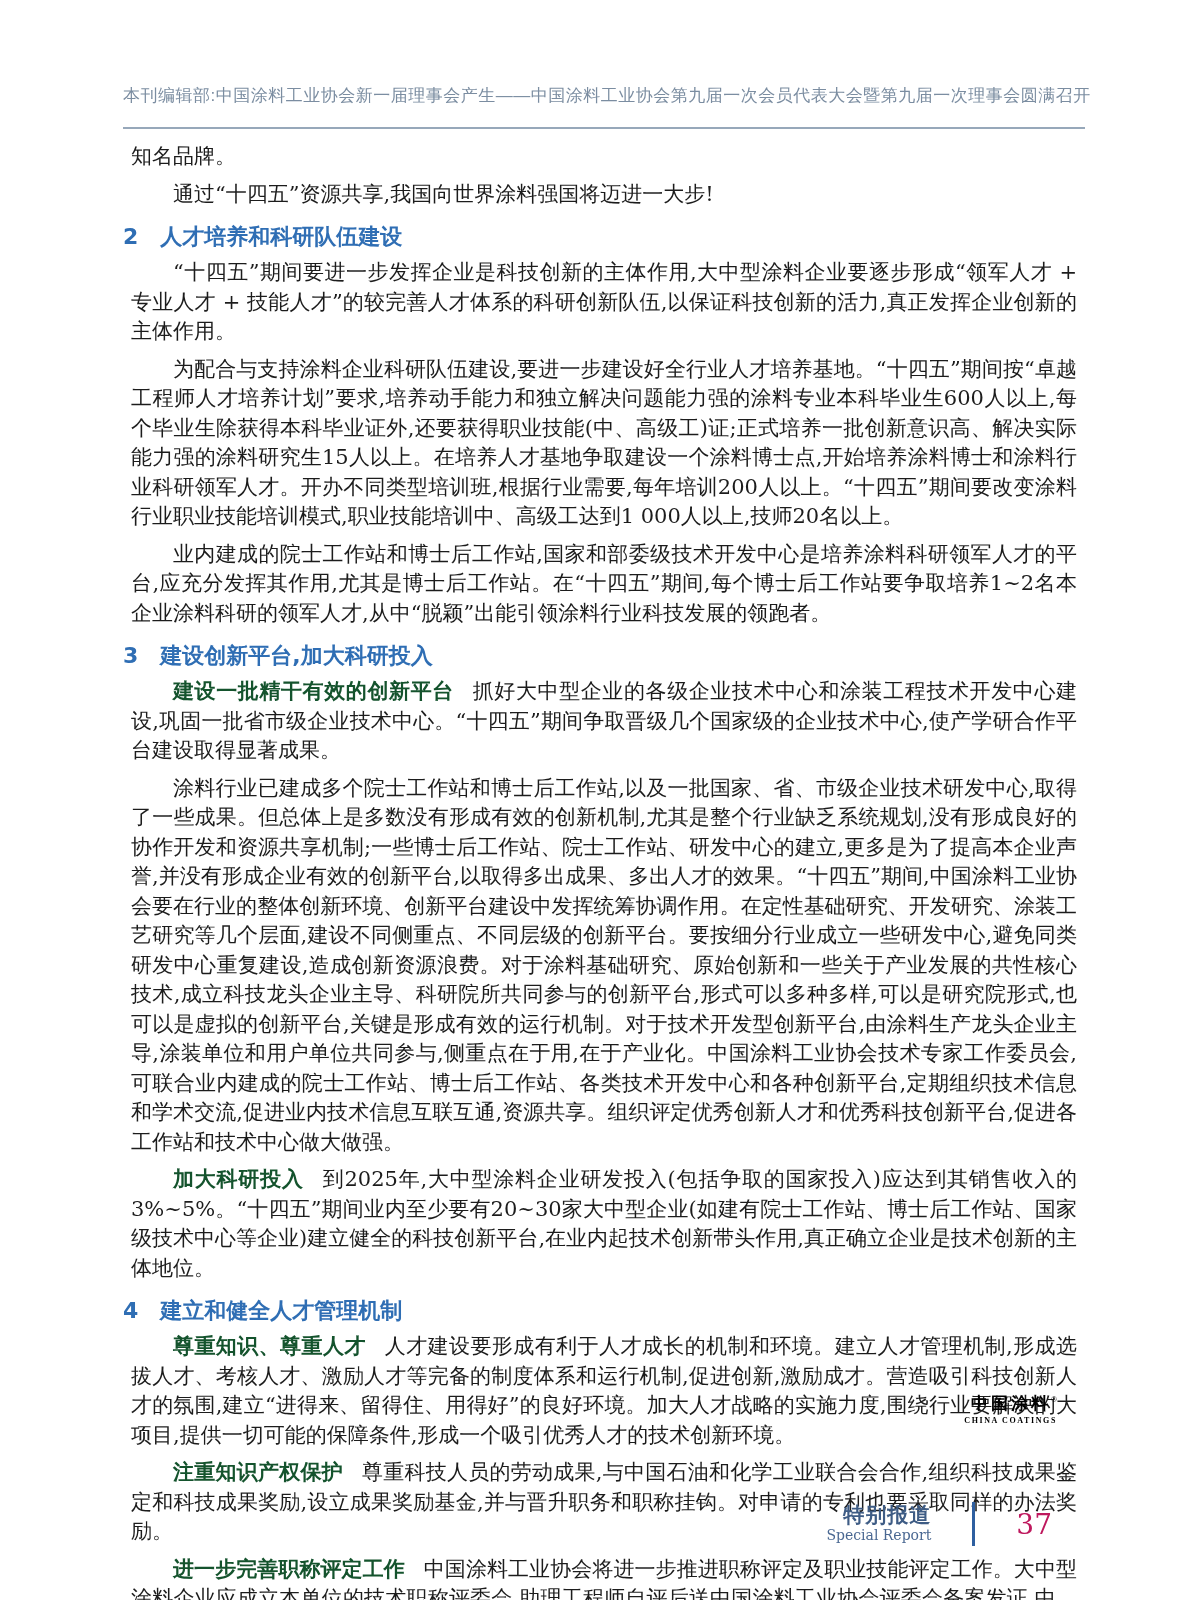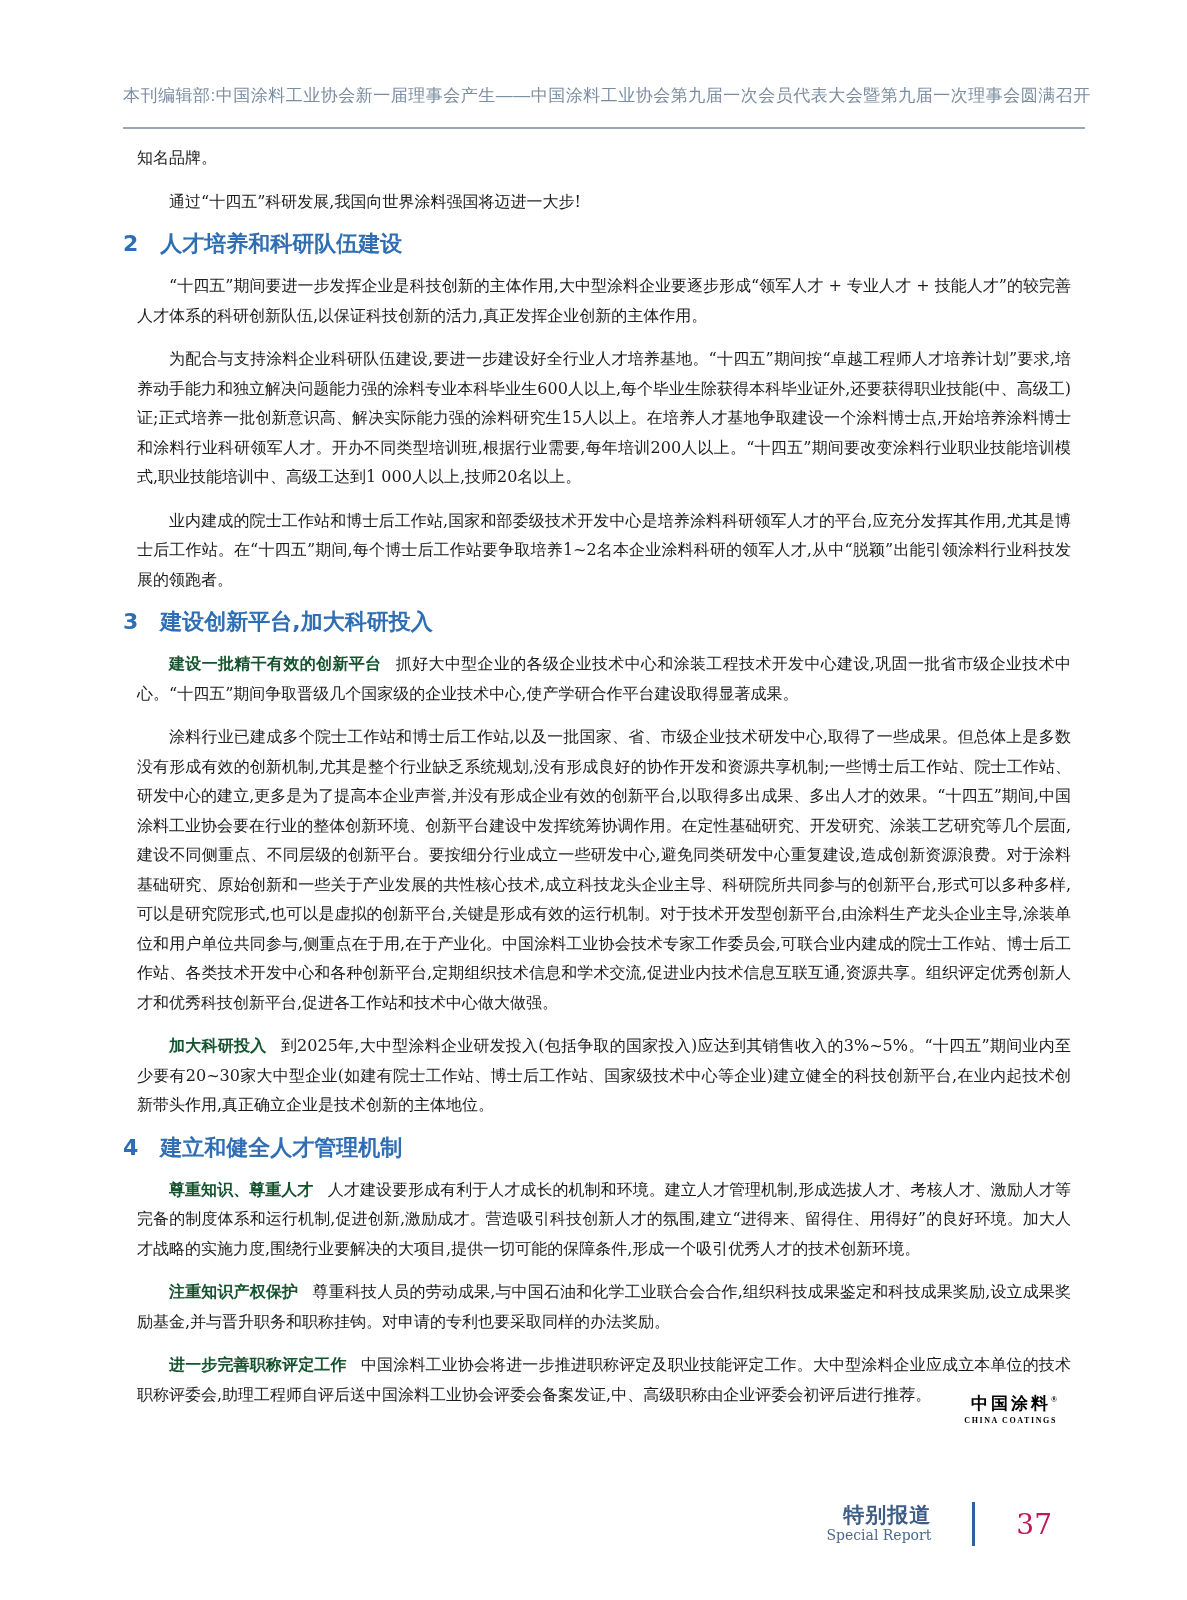--- a/index.html
+++ b/index.html
@@ -22,22 +22,22 @@
     font-size:17px;
     color:#7b8da1;
     letter-spacing:0.5px;
     text-align:center;
     white-space:nowrap;
     padding-bottom:20px;
     border-bottom:2px solid #97a8ba;
     margin-bottom:13px;
   }
   p.body{
-    margin:14px;
-    font-size:16px;
+    margin:8px;
+    font-size:21px;
     line-height:29.5px;
     text-align:justify;
     text-justify:inter-ideograph;
     text-indent:2em;
   }
   p.body.no-indent{text-indent:0;}
   .sec-head{
     display:flex;
     align-items:baseline;
     font-family:"DejaVu Sans","Liberation Sans",sans-serif;
@@ -120,21 +120,21 @@
 </style>
 </head>
 <body>
 
 <div class="page">
   <div class="content">
 
     <div class="running-head">本刊编辑部:中国涂料工业协会新一届理事会产生——中国涂料工业协会第九届一次会员代表大会暨第九届一次理事会圆满召开</div>
 
     <p class="body no-indent">知名品牌。</p>
-    <p class="body">通过“十四五”科研发展,我国向世界涂料强国将迈进一大步!</p>
+    <p class="body">通过“十四五”资源共享,我国向世界涂料强国将迈进一大步!</p>
 
     <div class="sec-head">
       <span class="num">2</span>
       <span>人才培养和科研队伍建设</span>
     </div>
     <p class="body">“十四五”期间要进一步发挥企业是科技创新的主体作用,大中型涂料企业要逐步形成“领军人才 + 专业人才 + 技能人才”的较完善人才体系的科研创新队伍,以保证科技创新的活力,真正发挥企业创新的主体作用。</p>
     <p class="body">为配合与支持涂料企业科研队伍建设,要进一步建设好全行业人才培养基地。“十四五”期间按“卓越工程师人才培养计划”要求,培养动手能力和独立解决问题能力强的涂料专业本科毕业生600人以上,每个毕业生除获得本科毕业证外,还要获得职业技能(中、高级工)证;正式培养一批创新意识高、解决实际能力强的涂料研究生15人以上。在培养人才基地争取建设一个涂料博士点,开始培养涂料博士和涂料行业科研领军人才。开办不同类型培训班,根据行业需要,每年培训200人以上。“十四五”期间要改变涂料行业职业技能培训模式,职业技能培训中、高级工达到1 000人以上,技师20名以上。</p>
     <p class="body">业内建成的院士工作站和博士后工作站,国家和部委级技术开发中心是培养涂料科研领军人才的平台,应充分发挥其作用,尤其是博士后工作站。在“十四五”期间,每个博士后工作站要争取培养1~2名本企业涂料科研的领军人才,从中“脱颖”出能引领涂料行业科技发展的领跑者。</p>
 
     <div class="sec-head">

